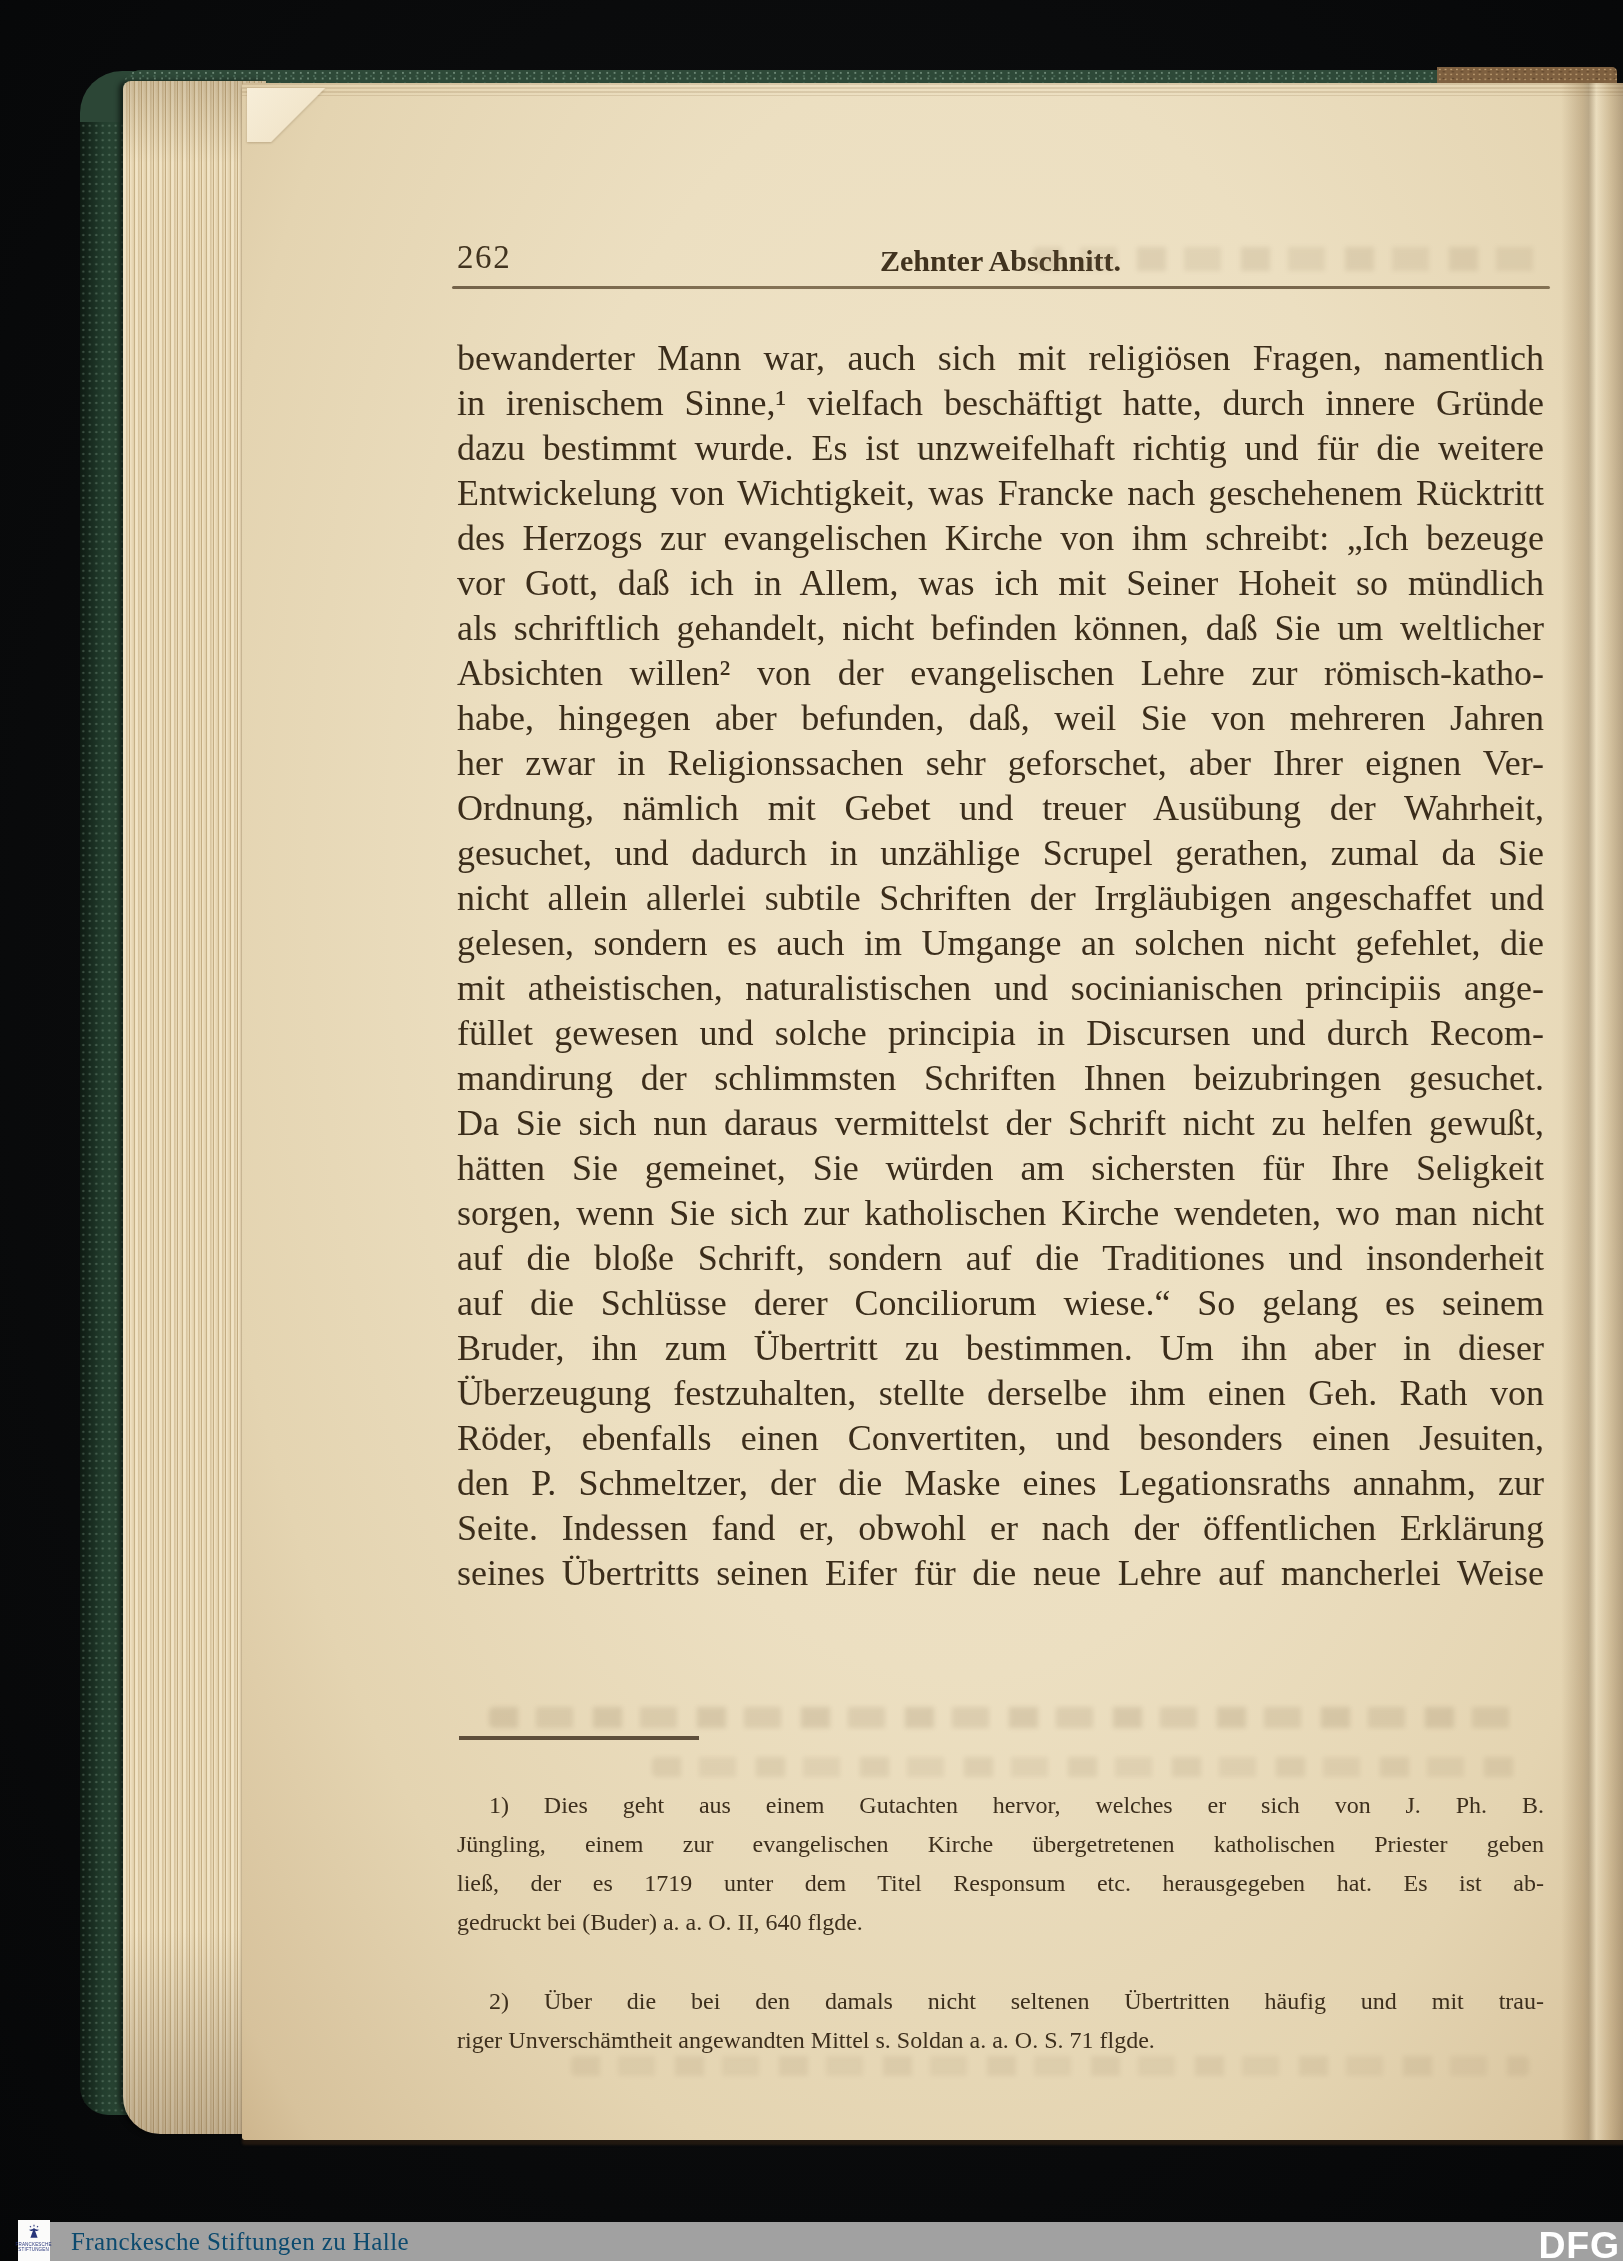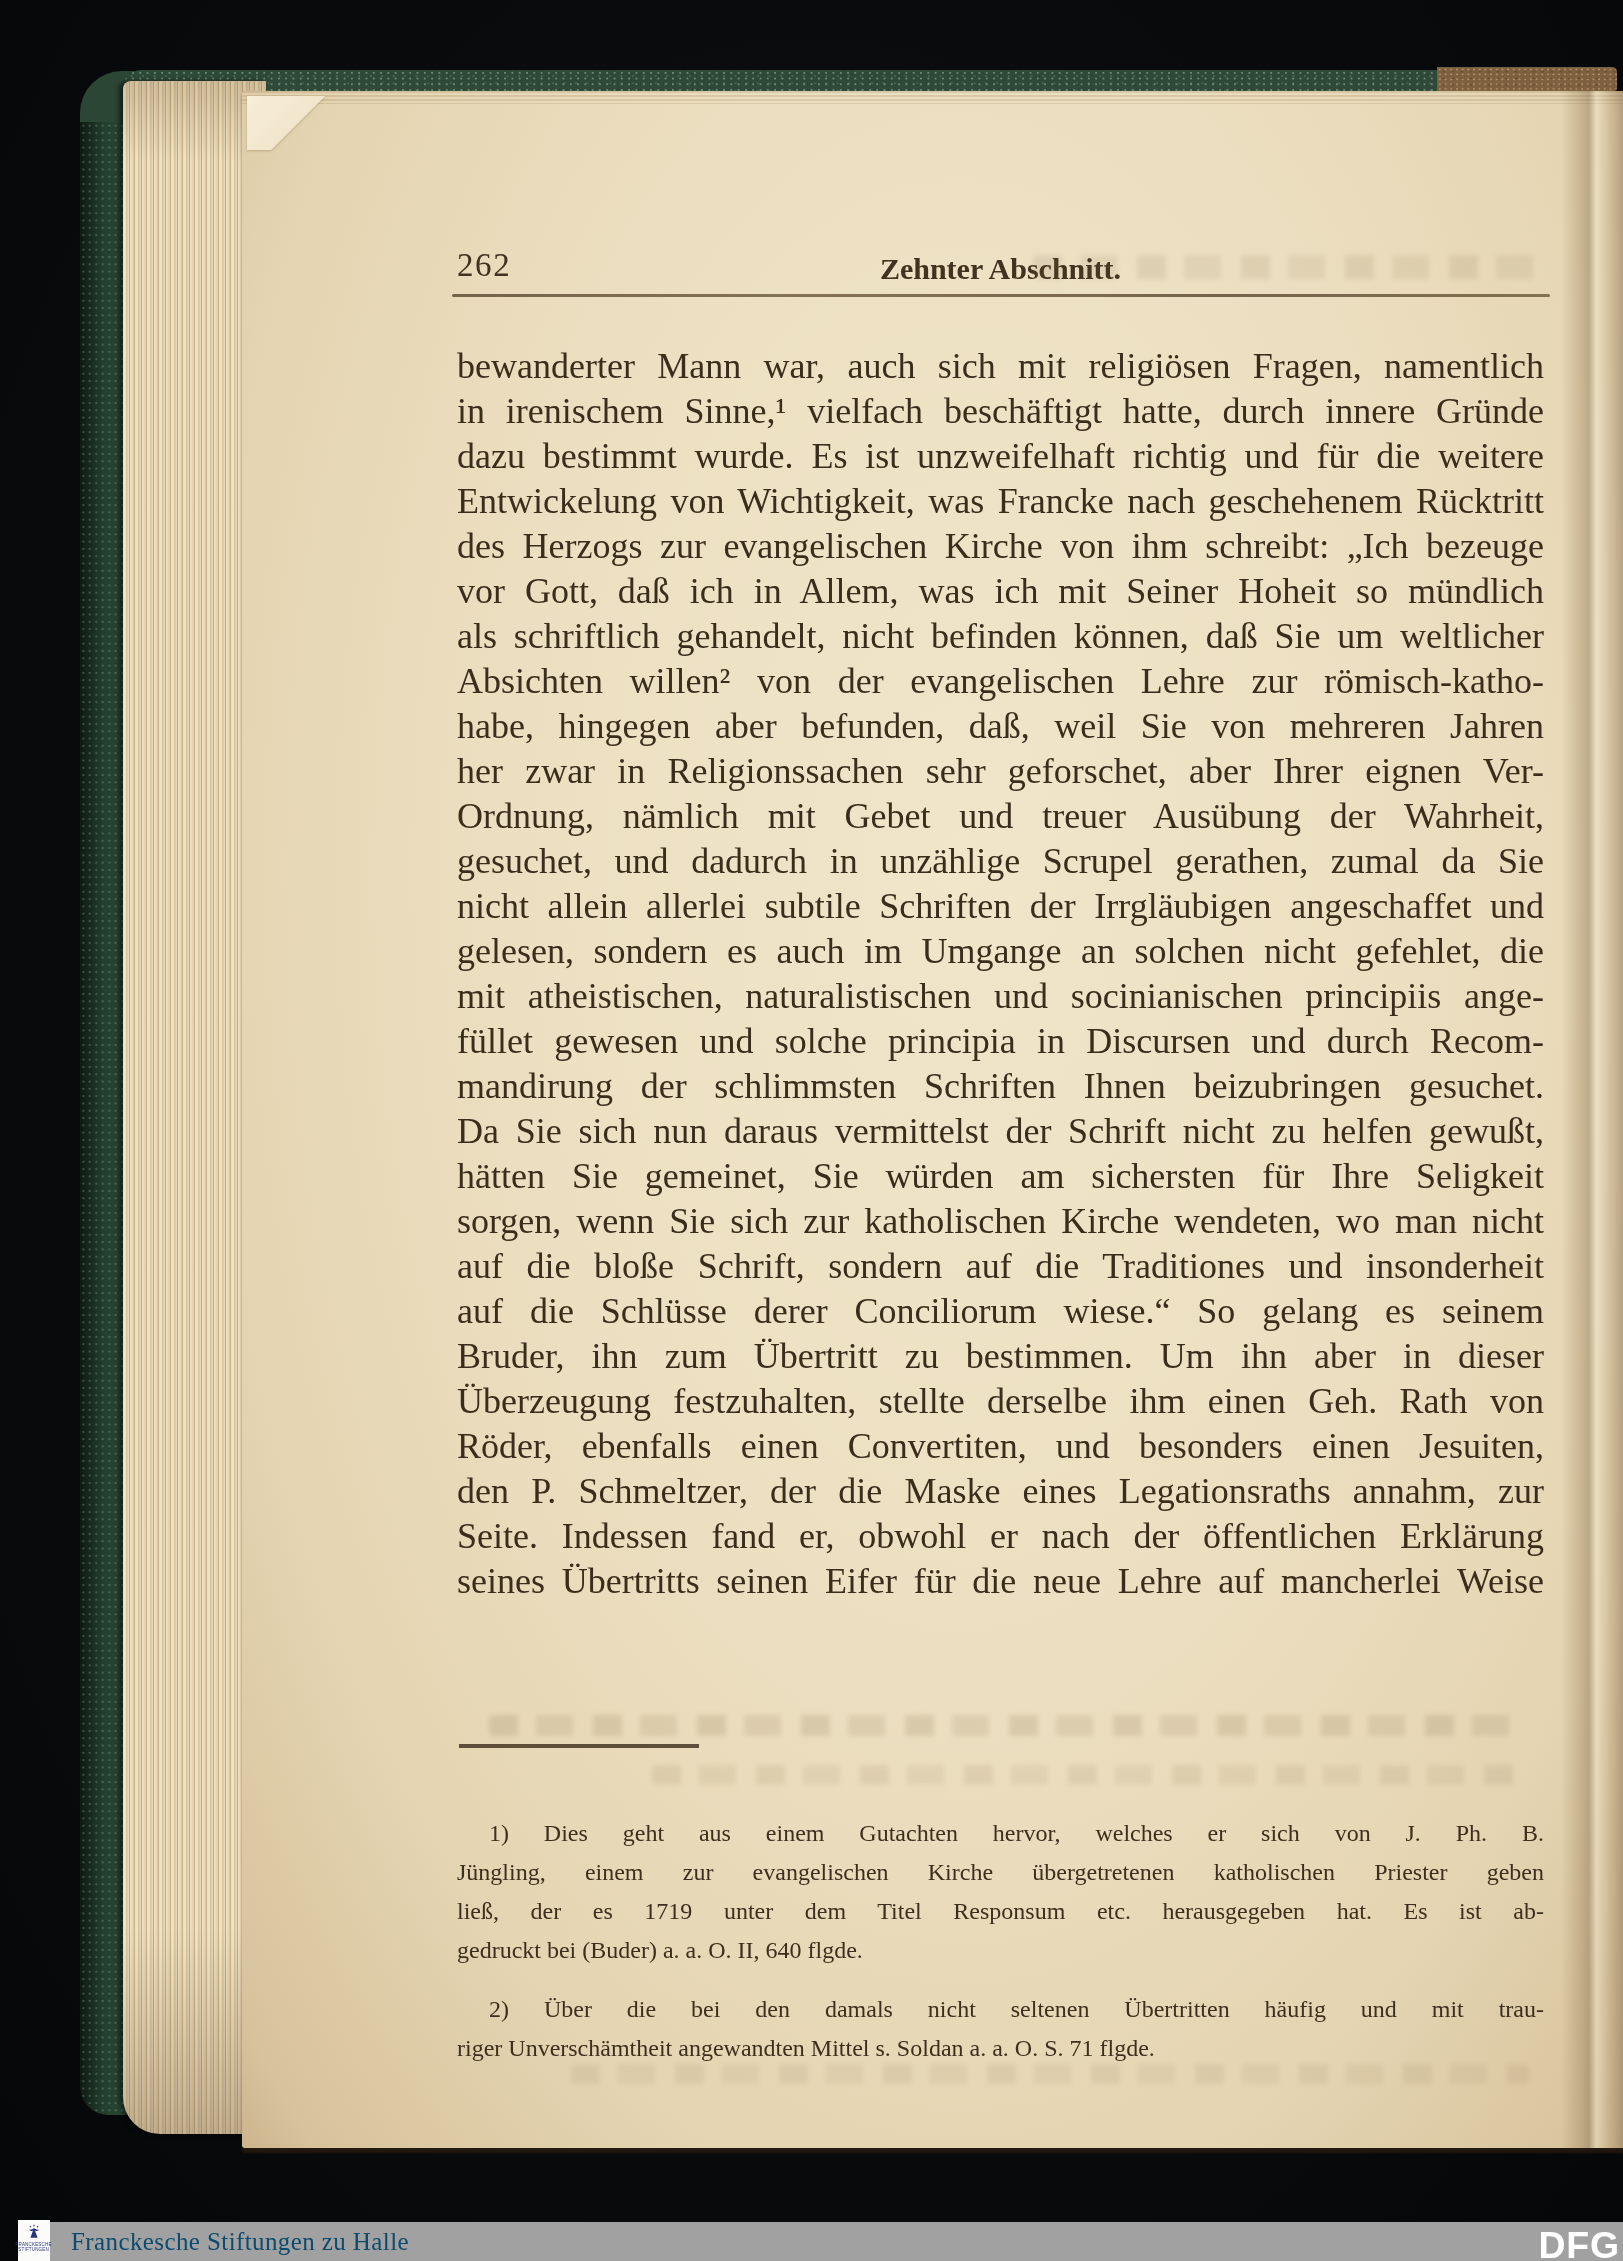--- a/index.html
+++ b/index.html
@@ -50,21 +50,21 @@
     background:
       linear-gradient(180deg, rgba(120,95,60,.25) 0%, rgba(0,0,0,0) 4%, rgba(0,0,0,0) 90%, rgba(110,85,55,.35) 100%),
       repeating-linear-gradient(90deg,
         #eee0bf 0px,#f3e6c9 2.4px,#d6c29c 3.2px,#e9d9b6 5.7px,
         #c3ac82 6.5px,#f0e2c3 7.3px,#e2d0ab 10.6px,#bfa87d 11.4px,#ecdcba 12px);
     border-bottom-left-radius:37px;border-top-left-radius:8px;
     box-shadow:-3.2px 0 4.9px rgba(0,0,0,.55);
   }
   
   .page{
-    position:absolute;left:242px;top:91px;width:1382px;height:2057px;
+    position:absolute;left:242px;top:83px;width:1382px;height:2057px;
     background:
       radial-gradient(ellipse at 52% 38%, #f1e5ca 0%, #ecdfc1 45%, #e4d4b1 75%, #d7c29c 95%, #cdb58d 100%);
     border-radius:2.4px 0 0 2.4px;
     box-shadow:0 4.9px 2.4px rgba(60,40,22,.5);
   }
   .page:before{ 
     content:"";position:absolute;left:0;top:0;width:100%;height:13px;
     background:repeating-linear-gradient(180deg, rgba(146,118,78,.35) 0 1.6px, rgba(0,0,0,0) 1.6px 4px);
     opacity:.6;
   }
@@ -85,21 +85,21 @@
   .chapter{position:absolute;left:0;top:161px;width:100%;text-align:center;
     font-size:30px;font-weight:700;color:#41331f;}
   .header-rule{position:absolute;left:-4.9px;top:203px;width:1098px;height:3.2px;
     background:linear-gradient(90deg, #57452d 0%, #6a573a 30%, #57452d 70%, #6a573a 100%);
     opacity:.8;border-radius:1.6px;}
   .bodyblock{position:absolute;left:0;top:253px;width:1087px;
     font-size:36px;line-height:45px;color:#3b2d1b;}
   .bodyline{text-align:justify;text-align-last:justify;height:45px;overflow:visible;}
   .fn-rule{position:absolute;left:1.6px;top:1653px;width:240px;height:4px;background:#453624;opacity:.85;}
   .fn{position:absolute;left:0;width:1087px;font-size:24px;line-height:39px;color:#3d2f1d;}
-  .fn1{top:1703px;margin-top:20px;}
+  .fn1{top:1703px;}
   .fn2{top:1864px;margin-top:35px;}
   .fnline{text-align:justify;text-align-last:justify;}
   .fn .fnline:first-child{text-indent:32px;}
   .fn .fnline:last-child{text-align-last:left;}
   
   .ghost{position:absolute;filter:blur(2.4px);opacity:.45;border-radius:4.9px;
     background:repeating-linear-gradient(90deg,
       rgba(125,103,70,.38) 0 29px, rgba(125,103,70,0) 29px 47px,
       rgba(125,103,70,.30) 47px 84px, rgba(125,103,70,0) 84px 104px);}
   

